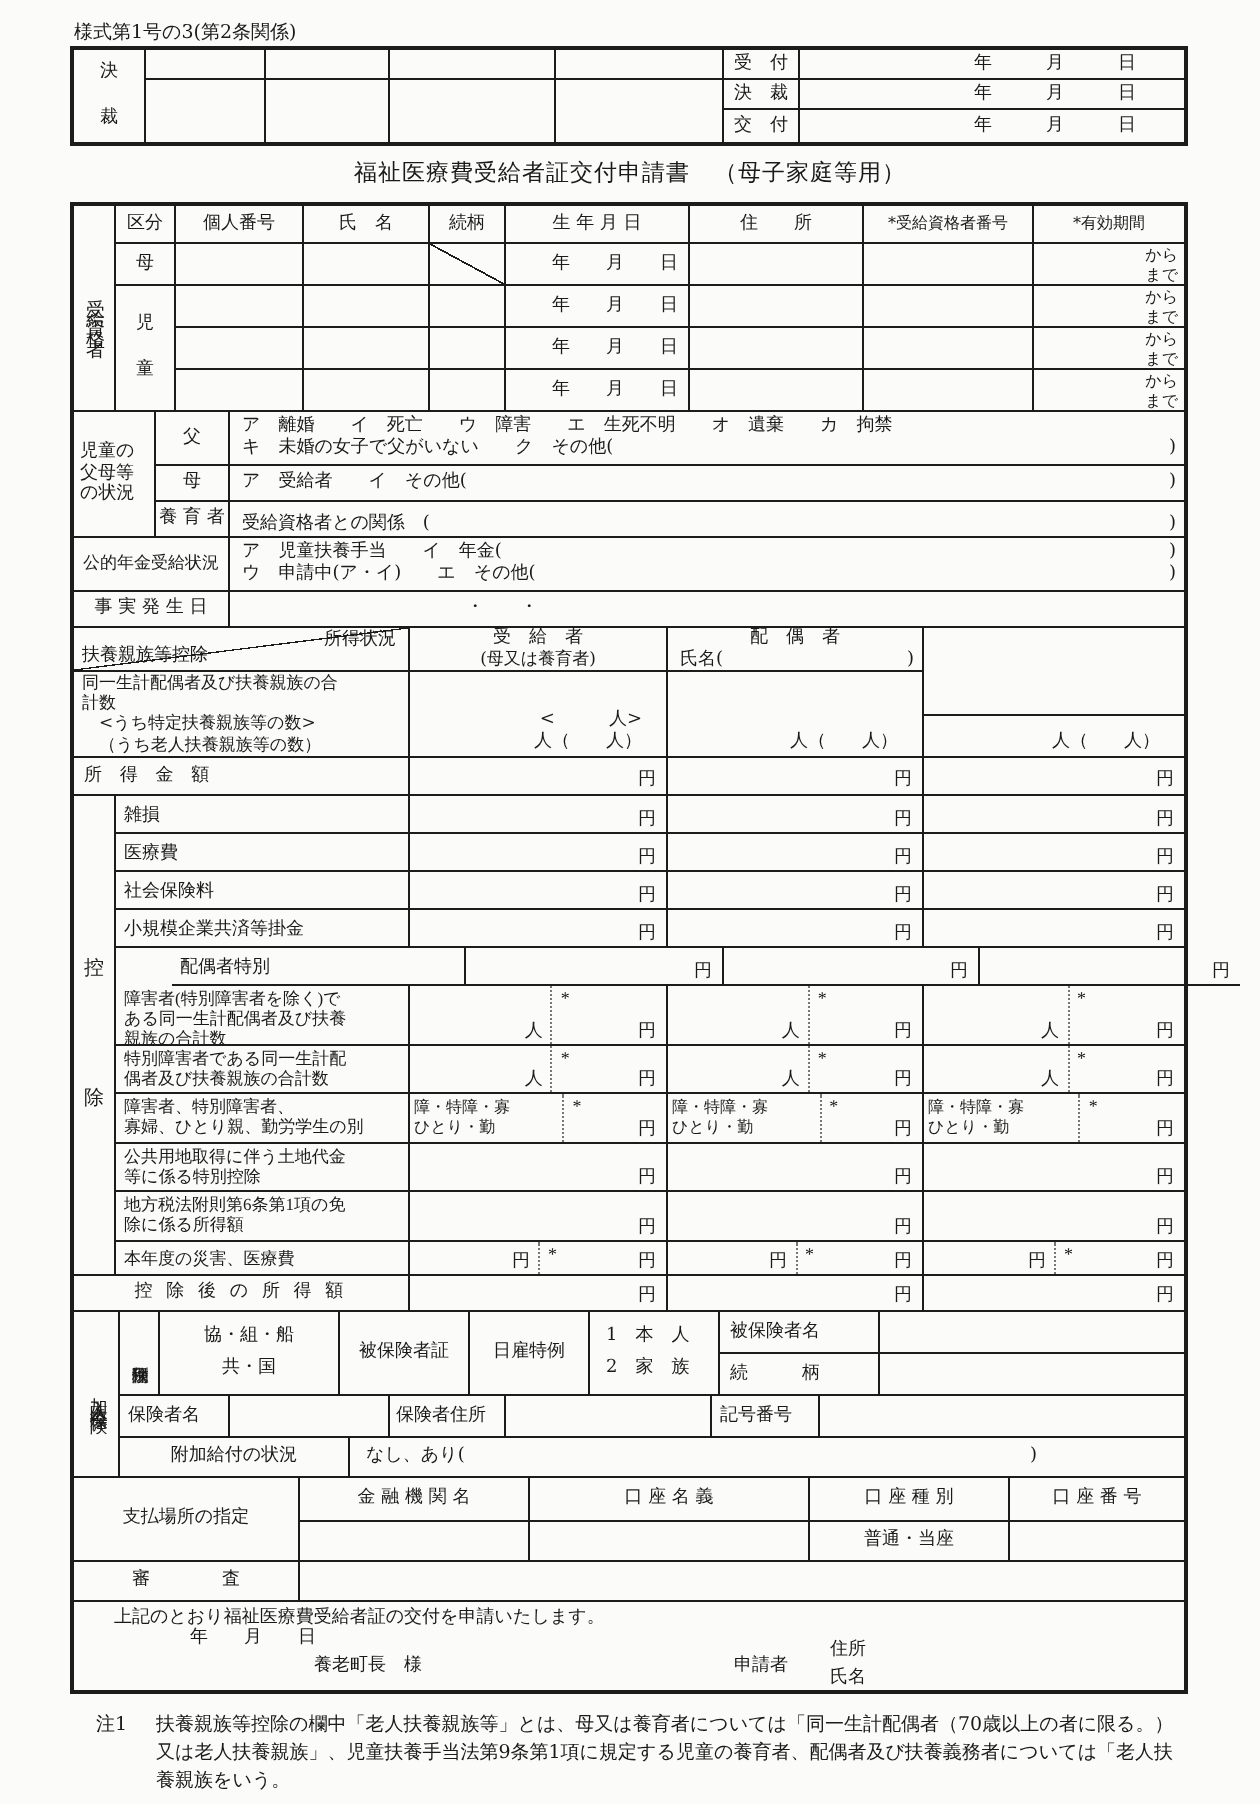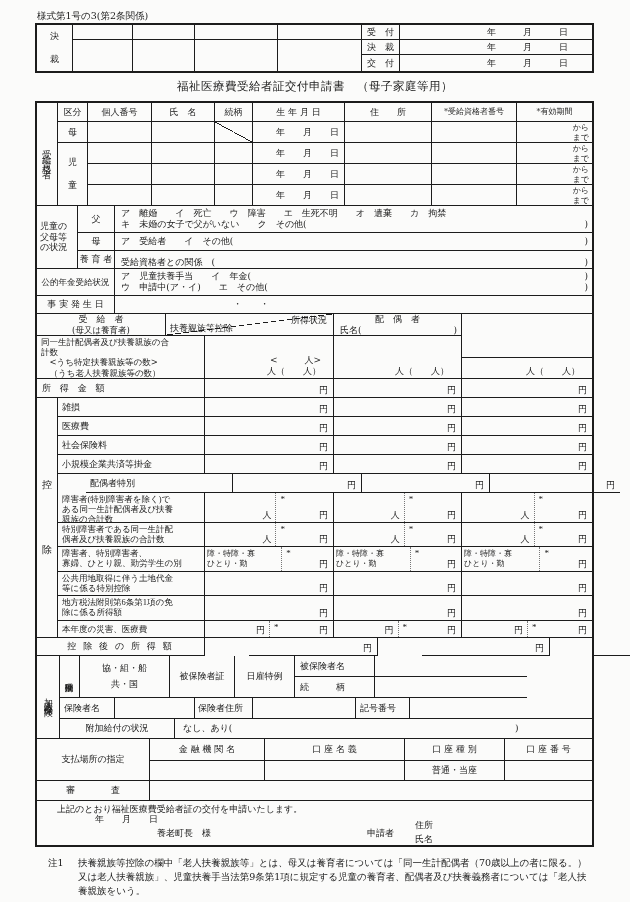--- a/index.html
+++ b/index.html
@@ -208,27 +208,27 @@
           </div>
       </div>
     </div>
 
     <div class="row" style="height:18px;">
       <div class="c cc" style="width:78px;">事 実 発 生 日</div>
       <div class="c nr cl" style="width:477px;padding-left:118px;">・　　・</div>
     </div>
 
     <div class="row" style="height:22px;">
+      <div class="c diagDn" style="width:168px;">
+        <span style="position:absolute;top:1px;right:6px;">所得状況</span>
+        <span style="position:absolute;bottom:1px;left:4px;">扶養親族等控除</span>
+      </div>
       <div class="c" style="width:129px;display:flex;flex-direction:column;align-items:center;justify-content:center;">
         <span>受　給　者</span>
         <span class="f85">(母又は養育者)</span>
-      </div>
-      <div class="c diagDn" style="width:168px;">
-        <span style="position:absolute;top:1px;right:6px;">所得状況</span>
-        <span style="position:absolute;bottom:1px;left:4px;">扶養親族等控除</span>
       </div>
       <div class="c" style="width:128px;">
         <div style="text-align:center;">配　偶　者</div>
         <div class="pline">
             <span>氏名(</span>
             <span>)</span>
           </div>
       </div>
       <div class="c nr" style="width:130px;margin-top:43px;">
         <div style="text-align:center;">扶養義務者</div>
@@ -444,38 +444,42 @@
               </div>
             <div class="spr">
                 <span class="st">*</span>
                 <span class="yn">円</span>
               </div>
           </div>
         </div>
       </div>
     </div>
 
-    <div class="row" style="height:18px;gap:44px;">
+    <div class="row" style="height:18px;">
       <div class="c cc" style="width:168px;letter-spacing:2px;">控 除 後 の 所 得 額</div>
       <div class="c cy" style="width:129px;">円</div>
       <div class="c cy" style="width:128px;">円</div>
       <div class="c cy nr" style="width:130px;">円</div>
     </div>
 
     <div class="row" style="height:83px;">
       <div class="c vside" style="width:23px;height:83px;letter-spacing:2px;font-size:9px;">加入医療保険</div>
       <div class="col" style="width:532px;">
         <div class="row" style="height:42px;">
           <div class="c vside" style="width:20px;height:42px;letter-spacing:0;font-size:8.5px;">保険種別</div>
           <div class="c" style="width:90px;display:flex;flex-direction:column;align-items:center;justify-content:space-around;padding:4px 0;">
             <span>協・組・船</span>
             <span>共・国</span>
           </div>
           <div class="c cc" style="width:65px;">被保険者証</div>
           <div class="c cc" style="width:60px;">日雇特例</div>
+          <div class="c" style="width:65px;display:flex;flex-direction:column;justify-content:space-around;padding:4px 0 4px 8px;">
+            <span>1　本　人</span>
+            <span>2　家　族</span>
+          </div>
           <div class="col" style="width:232px;">
             <div class="row" style="height:21px;">
               <div class="c cl" style="width:80px;padding-left:5px;">被保険者名</div>
               <div class="c nr" style="width:152px;"></div>
             </div>
             <div class="row" style="height:21px;">
               <div class="c cl" style="width:80px;padding-left:5px;">続　　　柄</div>
               <div class="c nr" style="width:152px;"></div>
             </div>
           </div>

